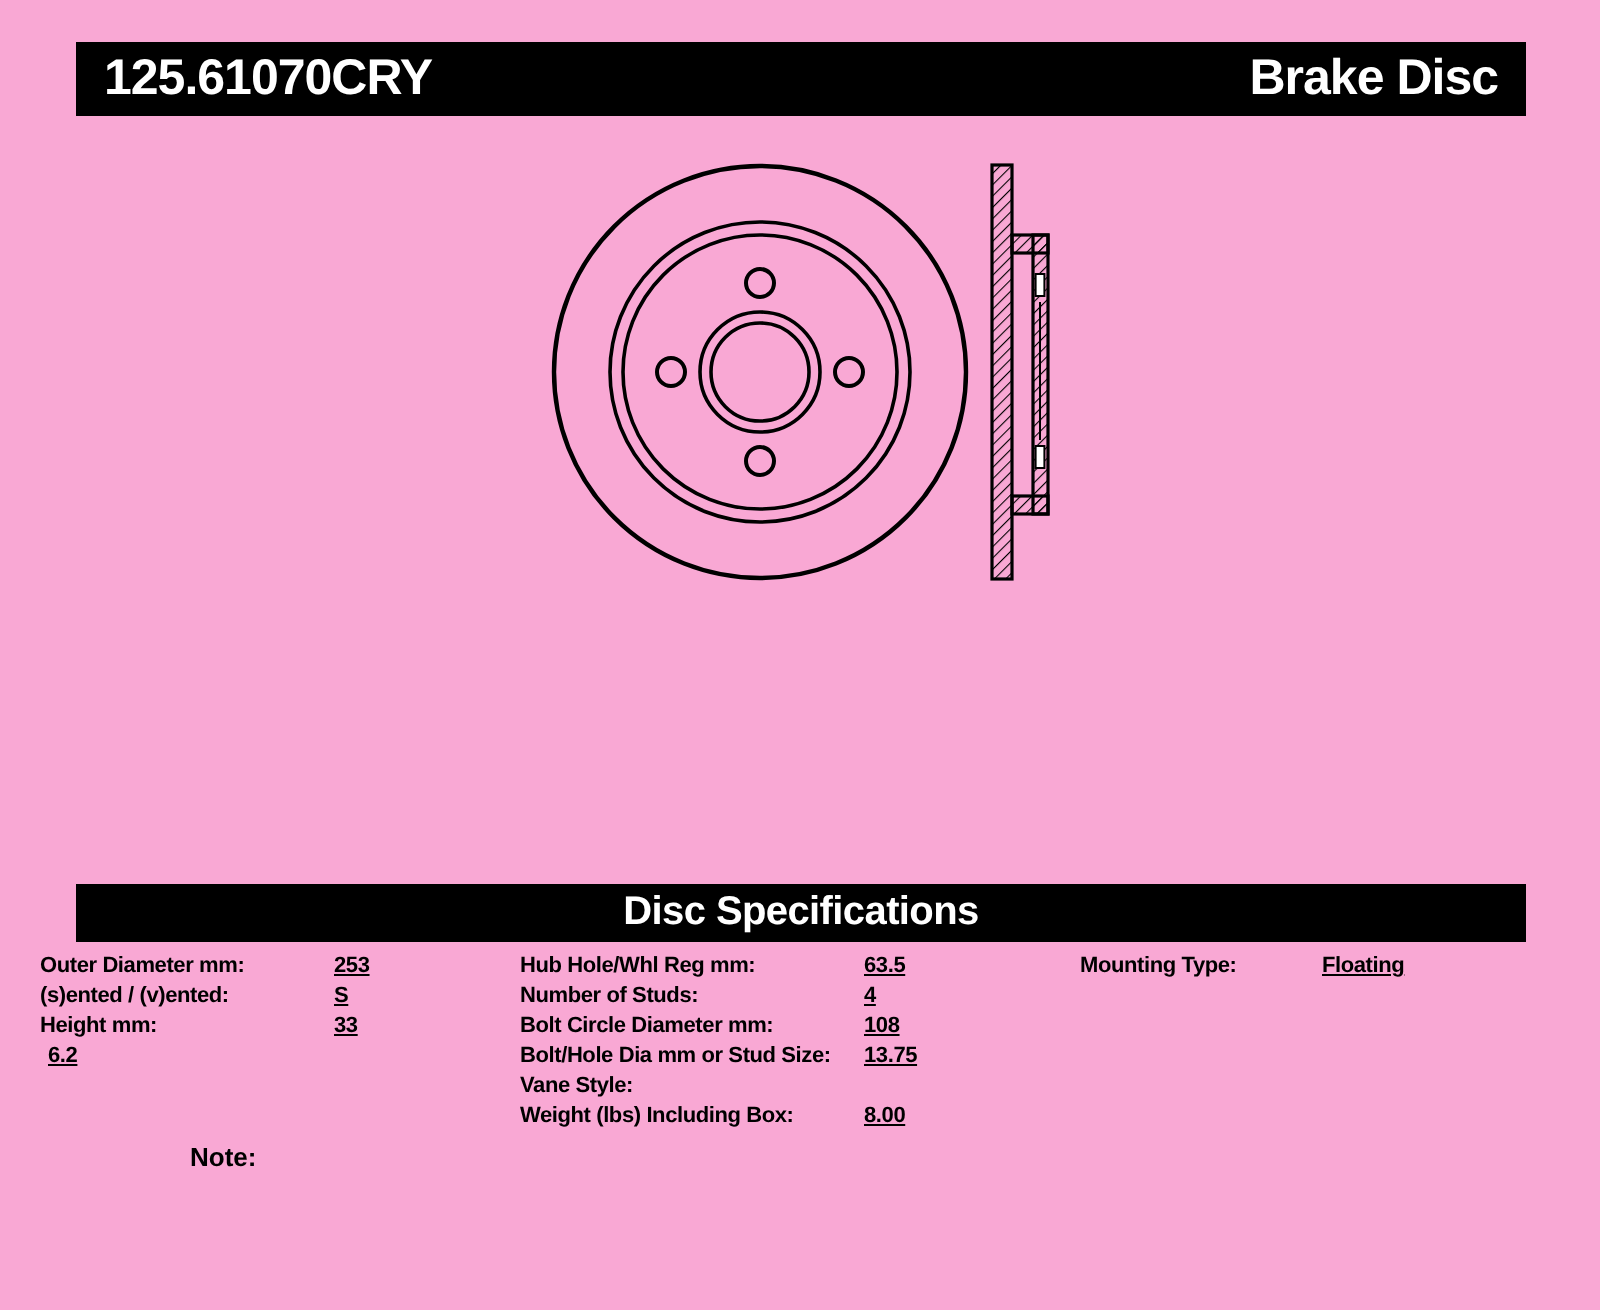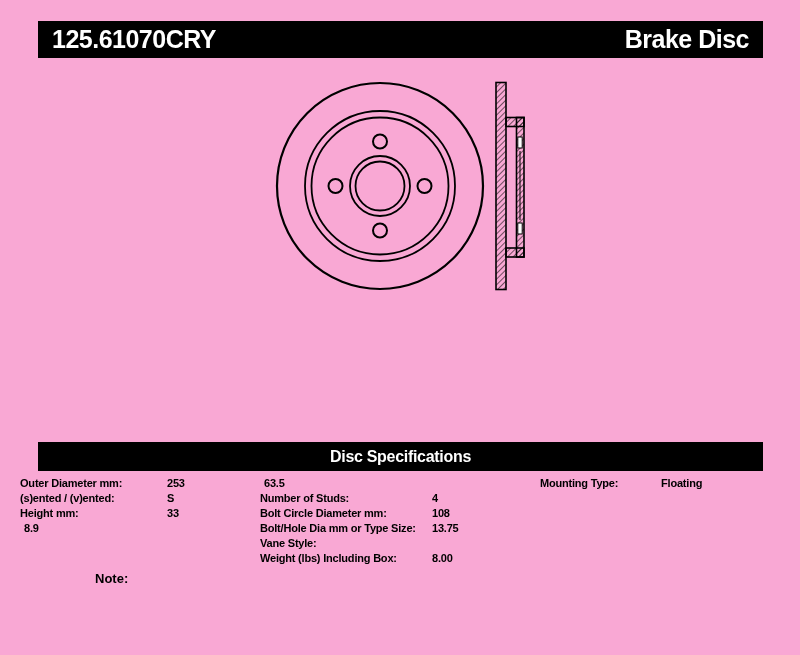--- a/index.html
+++ b/index.html
@@ -10,26 +10,26 @@
   .title-bar{
     position:absolute;left:38px;top:21px;width:725px;height:37px;
     background:#000;color:#fff;display:flex;justify-content:space-between;align-items:center;
     padding:0 14px;box-sizing:border-box;
     font-weight:bold;font-size:25px;letter-spacing:-0.5px;white-space:nowrap;
   }
   .drawing{position:absolute;left:250px;top:60px;}
   .spec-header{
     position:absolute;left:38px;top:442px;width:725px;height:29px;
     background:#000;color:#fff;text-align:center;
-    font-weight:bold;font-size:16px;line-height:29px;letter-spacing:-0.3px;
+    font-weight:bold;font-size:20px;line-height:29px;letter-spacing:-0.3px;
   }
   .spec-col{position:absolute;top:476px;font-weight:bold;font-size:11px;letter-spacing:-0.2px;}
   .spec-col .spec-row{display:flex;height:15px;line-height:15px;white-space:nowrap;}
   .spec-col .spec-label{display:inline-block;text-align:left;flex:0 0 auto;}
-  .spec-col .spec-value{margin-left:4px;text-align:right;}
+  .spec-col .spec-value{margin-left:4px;text-align:right;text-decoration:underline;}
   .col1{left:20px;width:240px;}
   .col1 .spec-label{width:143px;}
   .col2{left:260px;width:280px;}
   .col2 .spec-label{width:168px;}
   .col3{left:540px;width:250px;}
   .col3 .spec-label{width:117px;}
   .note{
     position:absolute;left:95px;top:571px;
     font-weight:bold;font-size:13px;line-height:15px;
   }
@@ -85,37 +85,38 @@
       </div>
       <div class="spec-row">
         <span class="spec-label">(s)ented / (v)ented:</span>
         <span class="spec-value">S</span>
       </div>
       <div class="spec-row">
         <span class="spec-label">Height mm:</span>
         <span class="spec-value">33</span>
       </div>
       <div class="spec-row">
-        <span class="spec-value">8.9</span>
+        <span class="spec-value">6.2</span>
       </div>
     </div>
   <div class="spec-col col2">
       <div class="spec-row">
+        <span class="spec-label">Hub Hole/Whl Reg mm:</span>
         <span class="spec-value">63.5</span>
       </div>
       <div class="spec-row">
         <span class="spec-label">Number of Studs:</span>
         <span class="spec-value">4</span>
       </div>
       <div class="spec-row">
         <span class="spec-label">Bolt Circle Diameter mm:</span>
         <span class="spec-value">108</span>
       </div>
       <div class="spec-row">
-        <span class="spec-label">Bolt/Hole Dia mm or Type Size:</span>
+        <span class="spec-label">Bolt/Hole Dia mm or Stud Size:</span>
         <span class="spec-value">13.75</span>
       </div>
       <div class="spec-row">
         <span class="spec-label">Vane Style:</span>
         <span class="spec-value"></span>
       </div>
       <div class="spec-row">
         <span class="spec-label">Weight (lbs) Including Box:</span>
         <span class="spec-value">8.00</span>
       </div>

